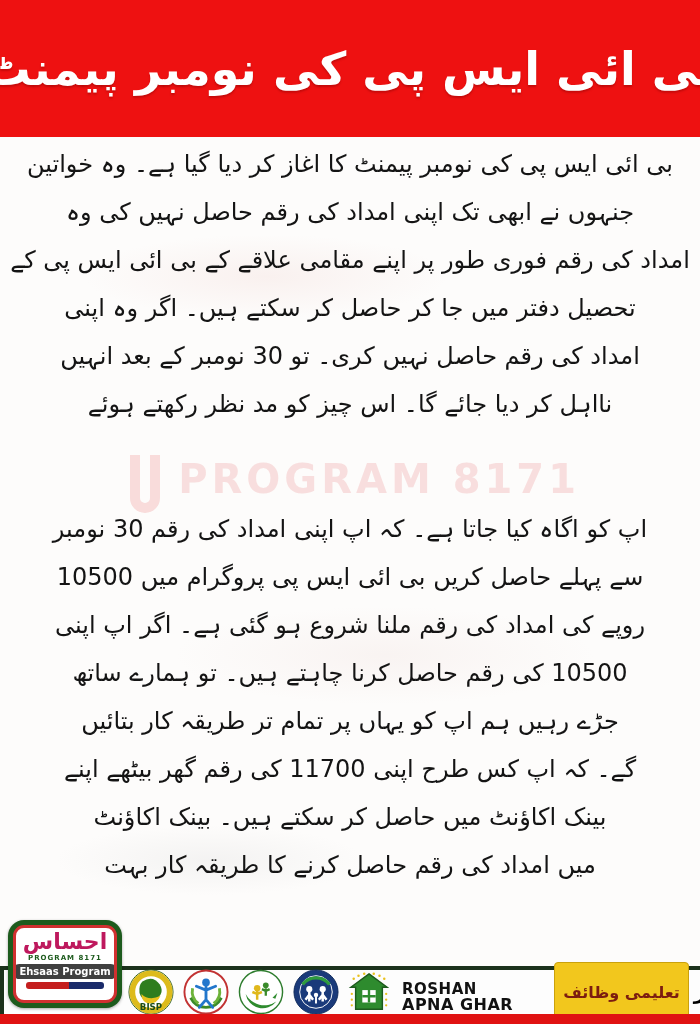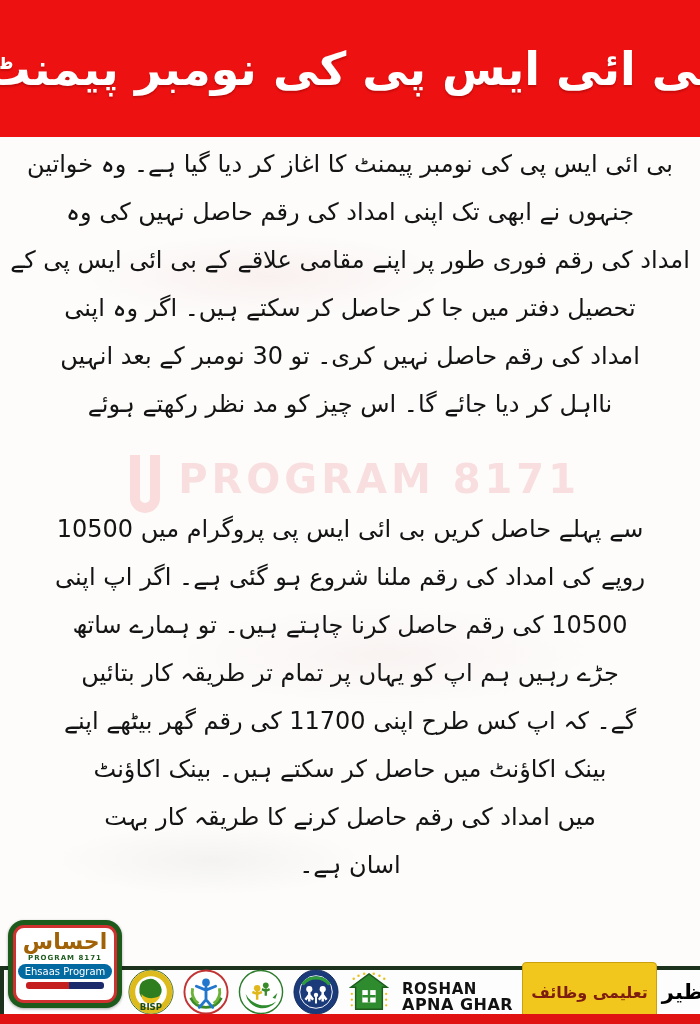--- a/index.html
+++ b/index.html
@@ -65,42 +65,42 @@
   .ehsaas {
     position:absolute; left:8px; bottom:16px; width:114px; height:88px; z-index:6;
     background:#1d5b1d; border-radius:16px; padding:5px;
     box-shadow:0 1px 3px rgba(0,0,0,0.35);
   }
   .ehsaas-inner {
     background:#ffffff; border:3px solid #d03030; border-radius:11px;
     height:100%; display:flex; flex-direction:column; align-items:center;
     padding-top:2px; overflow:hidden;
   }
-  .ehsaas-urdu { direction:rtl; color:#a16207; font-weight:bold; font-size:22px; line-height:24px; }
+  .ehsaas-urdu { direction:rtl; color:#be185d; font-weight:bold; font-size:22px; line-height:24px; }
   .ehsaas-program { font-size:7px; font-weight:bold; color:#1d5b1d; letter-spacing:1px; }
   .ehsaas-pill {
-    margin-top:2px; background:#0369a1; color:#ffffff; font-size:10px; font-weight:normal;
+    margin-top:2px; background:#404040; color:#ffffff; font-size:10px; font-weight:bold;
     border-radius:9px; padding:2px 7px; white-space:nowrap;
   }
   .ehsaas-ribbon {
     margin-top:3px; width:80%; height:7px; border-radius:3px;
     background:linear-gradient(90deg,#c41e1e 0 55%, #1a2a6a 55% 100%);
   }
 
   
   .roshan { display:flex; align-items:flex-end; gap:12px; flex:0 0 auto; }
   .roshan-text { line-height:1; }
   .roshan-l1 { font-size:15px; font-weight:bold; color:#111; letter-spacing:0.5px; }
   .roshan-l2 { font-size:16px; font-weight:bold; color:#111; letter-spacing:0.5px; }
 
   
   .benazir-group { display:flex; align-items:center; gap:5px; flex:0 0 auto; }
   .badge {
     direction:rtl; font-weight:bold; white-space:nowrap; border-radius:4px;
-    padding:20px 8px; font-size:16px;
+    padding:20px 8px; font-size:16px;margin-left:32px;
   }
   .badge-yellow { background:#f2c71d; color:#7c1d10; border:1px solid #caa10d; }
   .badge-green { background:#1e7e1e; color:#ffffff; box-shadow:inset 0 0 0 2px #ffffff, 0 0 0 1px #145914; }
   .benazir-word {
     direction:rtl; color:#000000; font-weight:bold; font-size:21px; white-space:nowrap;
   }
 </style>
 </head>
 <body>
 
@@ -116,28 +116,28 @@
 <div class="para para-1">
   <div class="t-line">بی ائی ایس پی کی نومبر پیمنٹ کا اغاز کر دیا گیا ہے۔ وہ خواتین</div>
   <div class="t-line">جنہوں نے ابھی تک اپنی امداد کی رقم حاصل نہیں کی وہ</div>
   <div class="t-line">امداد کی رقم فوری طور پر اپنے مقامی علاقے کے بی ائی ایس پی کے</div>
   <div class="t-line">تحصیل دفتر میں جا کر حاصل کر سکتے ہیں۔ اگر وہ اپنی</div>
   <div class="t-line">امداد کی رقم حاصل نہیں کری۔ تو 30 نومبر کے بعد انہیں</div>
   <div class="t-line">نااہل کر دیا جائے گا۔ اس چیز کو مد نظر رکھتے ہوئے</div>
 </div>
 
 <div class="para para-2">
+  <div class="t-line">اپ کو اگاہ کیا جاتا ہے۔ کہ اپ اپنی امداد کی رقم 30 نومبر</div>
   <div class="t-line">سے پہلے حاصل کریں بی ائی ایس پی پروگرام میں 10500</div>
   <div class="t-line">روپے کی امداد کی رقم ملنا شروع ہو گئی ہے۔ اگر اپ اپنی</div>
   <div class="t-line">10500 کی رقم حاصل کرنا چاہتے ہیں۔ تو ہمارے ساتھ</div>
   <div class="t-line">جڑے رہیں ہم اپ کو یہاں پر تمام تر طریقہ کار بتائیں</div>
   <div class="t-line">گے۔ کہ اپ کس طرح اپنی 11700 کی رقم گھر بیٹھے اپنے</div>
   <div class="t-line">بینک اکاؤنٹ میں حاصل کر سکتے ہیں۔ بینک اکاؤنٹ</div>
   <div class="t-line">میں امداد کی رقم حاصل کرنے کا طریقہ کار بہت</div>
-  <div class="t-line">اسان ہے۔</div>
 </div>
 
 <div class="footer-strip">
   <div class="logo-row">
 
     <svg class="circle-logo" viewBox="0 0 48 48">
       <circle cx="24" cy="24" r="23" fill="#ffffff" stroke="#2e5d1e" stroke-width="1"></circle>
       <circle cx="24" cy="24" r="19.5" fill="none" stroke="#ddbb1c" stroke-width="6"></circle>
       <path d="M15,13 q11,-7 18,3 q6,10 -5,16 q-13,4 -16,-7 q-1,-8 3,-12 z" fill="#2e7d1e"></path>
       <path d="M14,26 q8,8 20,2 q-4,9 -13,8 q-7,-2 -7,-10 z" fill="#e8c11c"></path>

